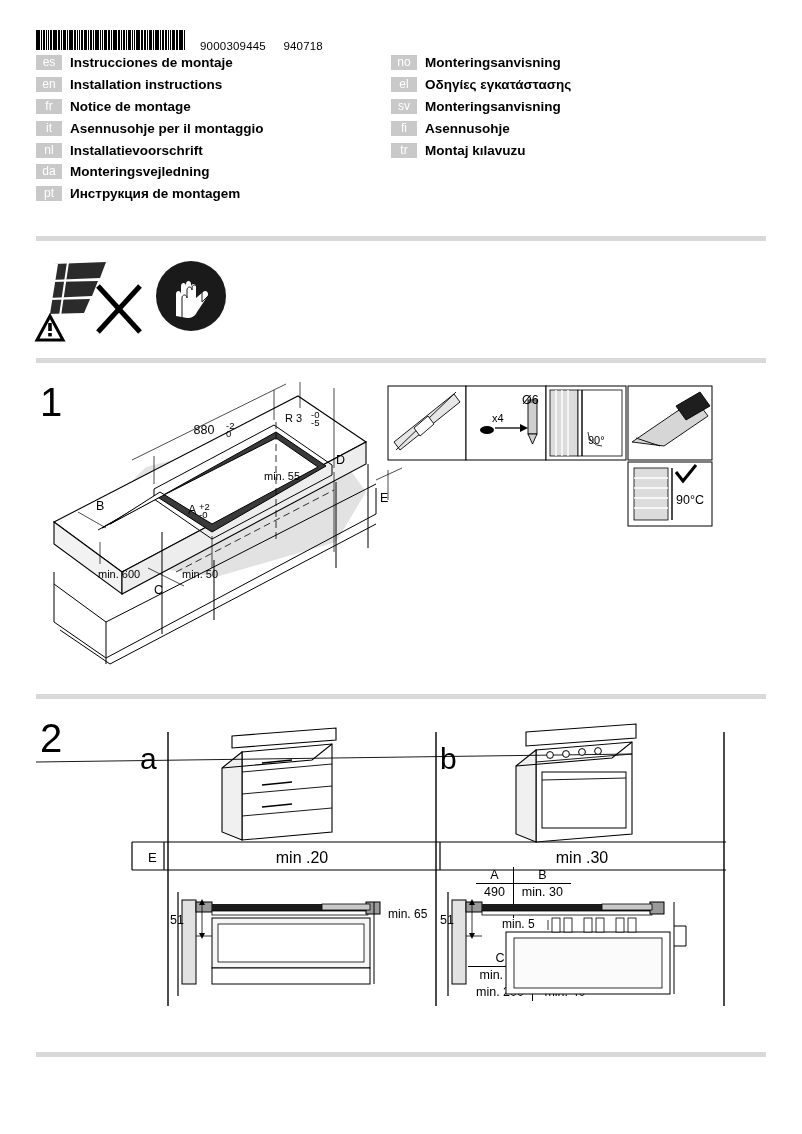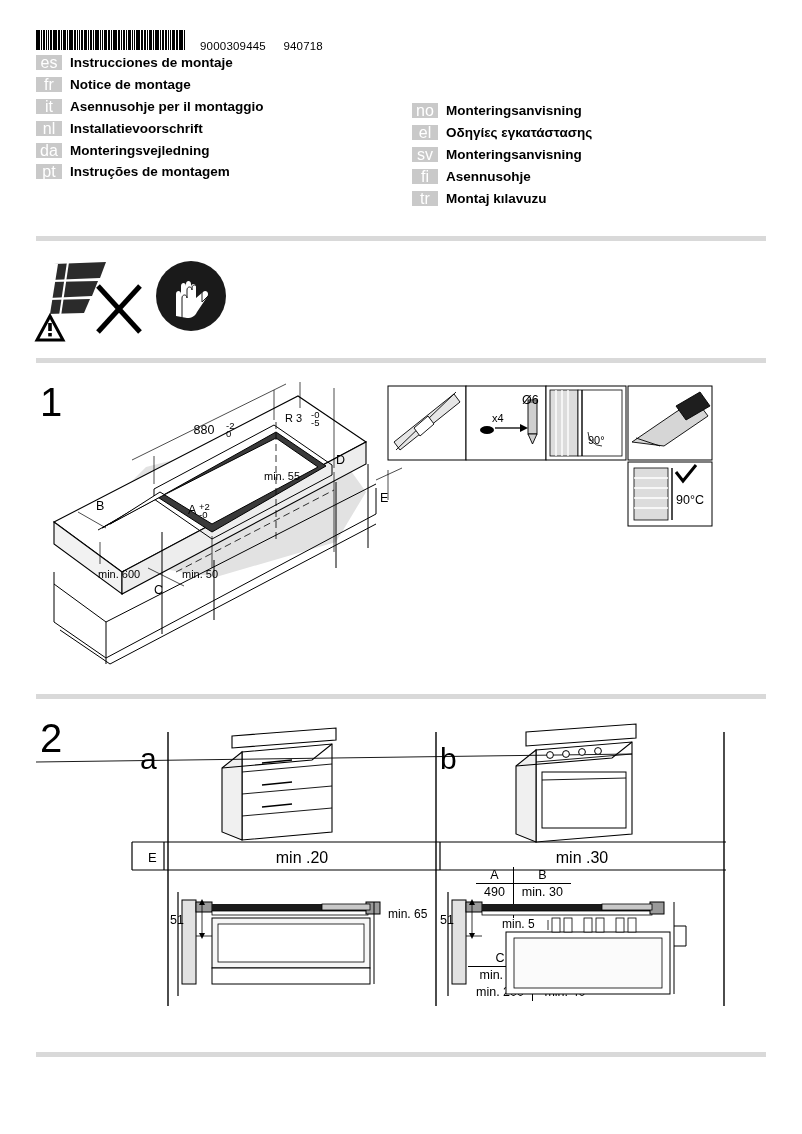--- a/index.html
+++ b/index.html
@@ -39,33 +39,33 @@
   }
   .doc-number span.second { margin-left: 14px; }
 
   
   .lang-block {
     position: absolute;
     top: 52px;
     font-size: 0;
   }
   .lang-left { left: 36px; width: 360px; }
-  .lang-right { left: 412px; width: 360px; margin-top: 48px; }
+  .lang-right { left: 391px; width: 360px; }
 
   .lang-row {
     display: flex;
     align-items: center;
     height: 21.8px;
   }
   .lang-tag {
     width: 26px;
     height: 15px;
     background: #c9c9c9;
     color: #ffffff;
-    font-size: 16px;
+    font-size: 12px;
     line-height: 15px;
     text-align: center;
     margin-right: 8px;
     font-family: "Liberation Sans", sans-serif;
     flex: 0 0 auto;
   }
   .lang-name {
     font-size: 13.5px;
     font-weight: bold;
     line-height: 15px;
@@ -200,38 +200,42 @@
       <span class="second">940718</span>
     </div>
   </div>
 
   <div class="lang-block lang-left">
     <div class="lang-row">
       <span class="lang-tag">es</span>
       <span class="lang-name">Instrucciones de montaje</span>
     </div>
     <div class="lang-row">
+      <span class="lang-tag">en</span>
+      <span class="lang-name">Installation instructions</span>
+    </div>
+    <div class="lang-row">
       <span class="lang-tag">fr</span>
       <span class="lang-name">Notice de montage</span>
     </div>
     <div class="lang-row">
       <span class="lang-tag">it</span>
       <span class="lang-name">Asennusohje per il montaggio</span>
     </div>
     <div class="lang-row">
       <span class="lang-tag">nl</span>
       <span class="lang-name">Installatievoorschrift</span>
     </div>
     <div class="lang-row">
       <span class="lang-tag">da</span>
       <span class="lang-name">Monteringsvejledning</span>
     </div>
     <div class="lang-row">
       <span class="lang-tag">pt</span>
-      <span class="lang-name">Instruções de montagem</span>
+      <span class="lang-name">Инструкция de montagem</span>
     </div>
   </div>
 
   <div class="lang-block lang-right">
     <div class="lang-row">
       <span class="lang-tag">no</span>
       <span class="lang-name">Monteringsanvisning</span>
     </div>
     <div class="lang-row">
       <span class="lang-tag">el</span>

